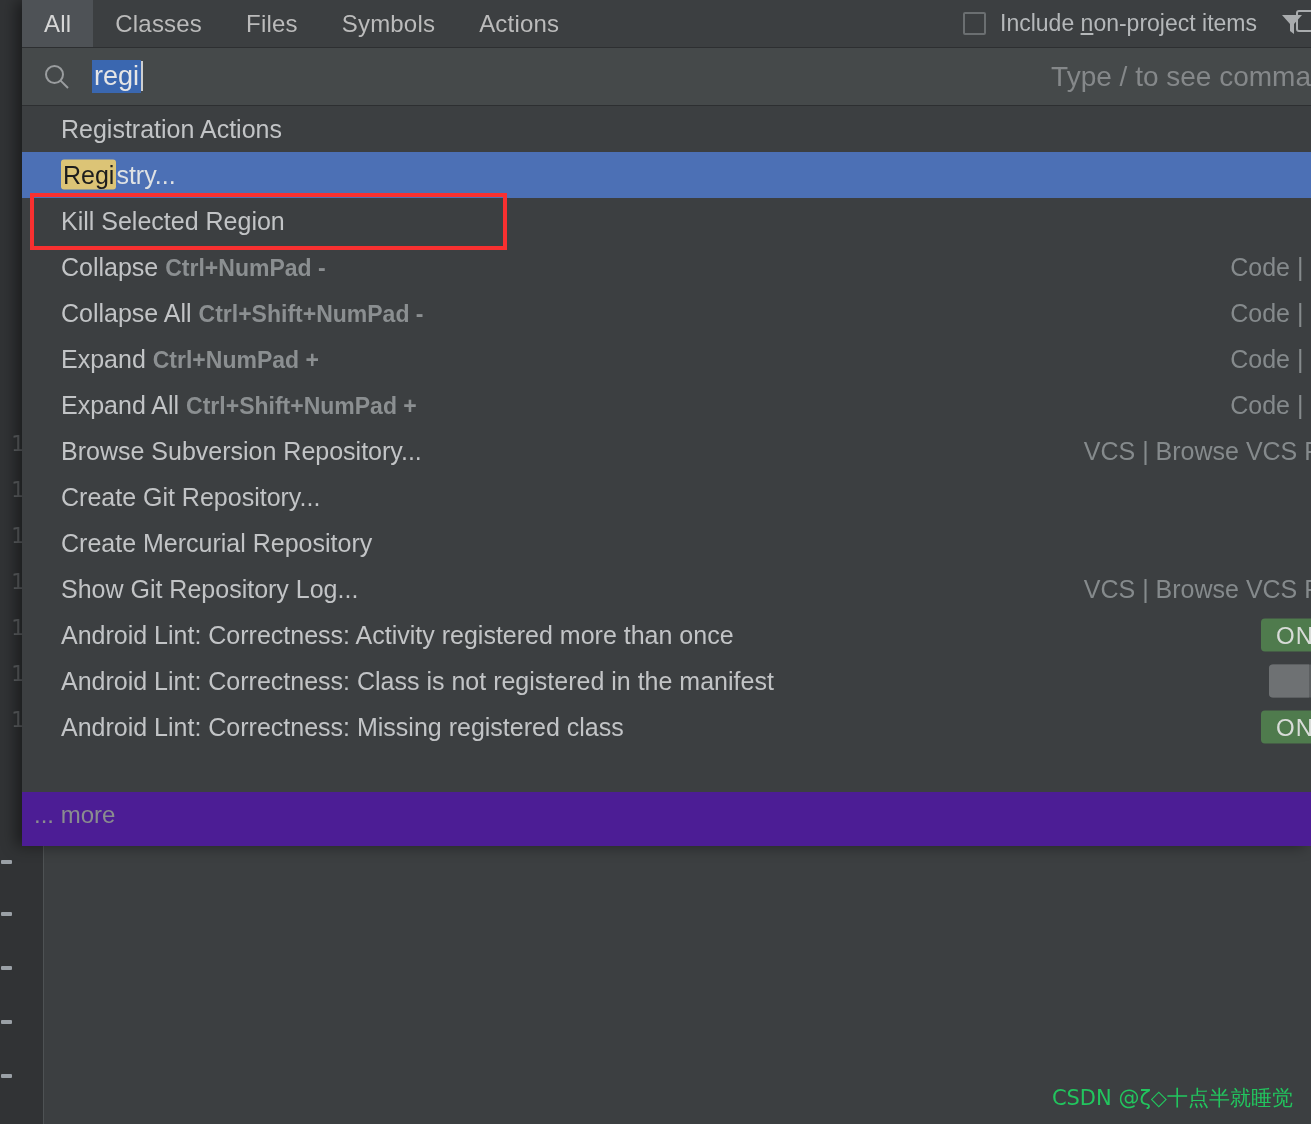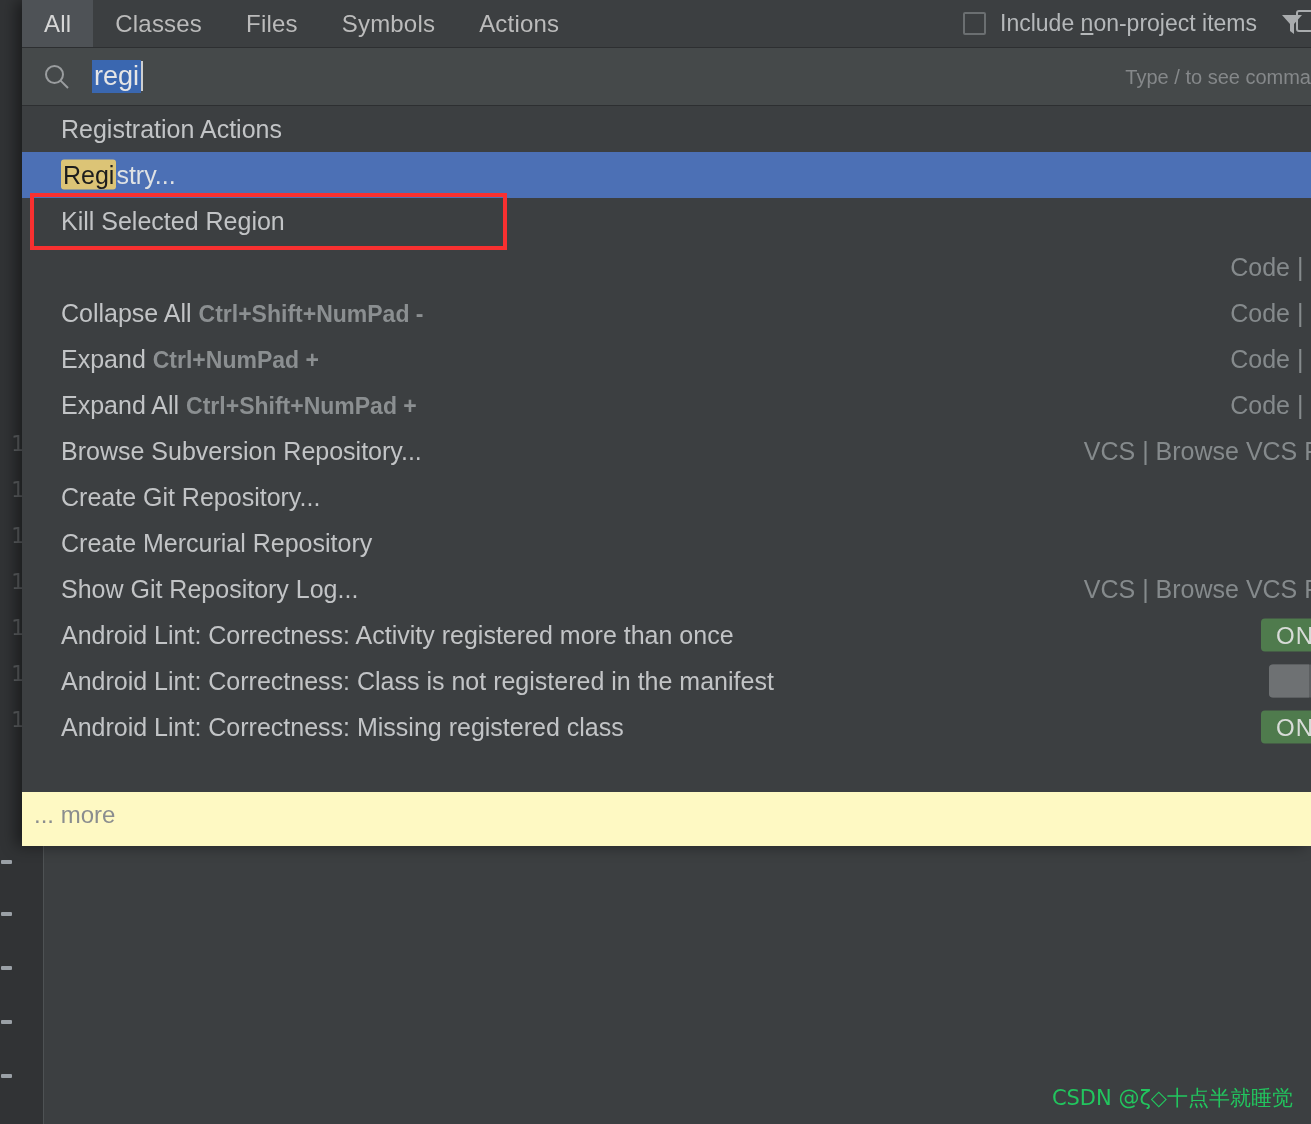--- a/index.html
+++ b/index.html
@@ -77,21 +77,21 @@
     background: #8a9a6b;
   }
 
   
   #popup {
     position: absolute;
     left: 22px;
     top: 0;
     width: 1289px;
     height: 846px;
-    background: #fef9c3;
+    background: #4c1d95;
     box-shadow: -6px 0 14px rgba(0,0,0,0.45);
   }
 
   
   #tab-strip {
     position: relative;
     height: 47px;
     background: #3c3f41;
     border-bottom: 1px solid #2d2f31;
     display: flex;
@@ -182,21 +182,21 @@
     height: 30px;
     background: #cfcfcf;
     margin-left: 0px;
   }
   #search-hint {
     position: absolute;
     right: 0px;
     top: 50%;
     transform: translateY(-50%);
     color: #85888a;
-    font-size: 20px;
+    font-size: 28px;
     white-space: nowrap;
   }
 
   
   #results {
     position: relative;
     background: #3c3f41;
     height: 686px;
   }
   .row {
@@ -411,20 +411,21 @@
         <div class="row">
           <div class="row-label"><span>Registration Actions</span></div>
         </div>
         <div class="row selected">
           <div class="row-label"><span class="match">Regi</span><span>stry...</span></div>
         </div>
         <div class="row">
           <div class="row-label"><span>Kill Selected Region</span></div>
         </div>
         <div class="row">
+          <div class="row-label"><span>Collapse </span><span class="kbd">Ctrl+NumPad -</span></div>
           <div class="row-right clip">Code | Fold</div>
         </div>
         <div class="row">
           <div class="row-label"><span>Collapse All </span><span class="kbd">Ctrl+Shift+NumPad -</span></div>
           <div class="row-right clip">Code | Fold</div>
         </div>
         <div class="row">
           <div class="row-label"><span>Expand </span><span class="kbd">Ctrl+NumPad +</span></div>
           <div class="row-right clip">Code | Fold</div>
         </div>

